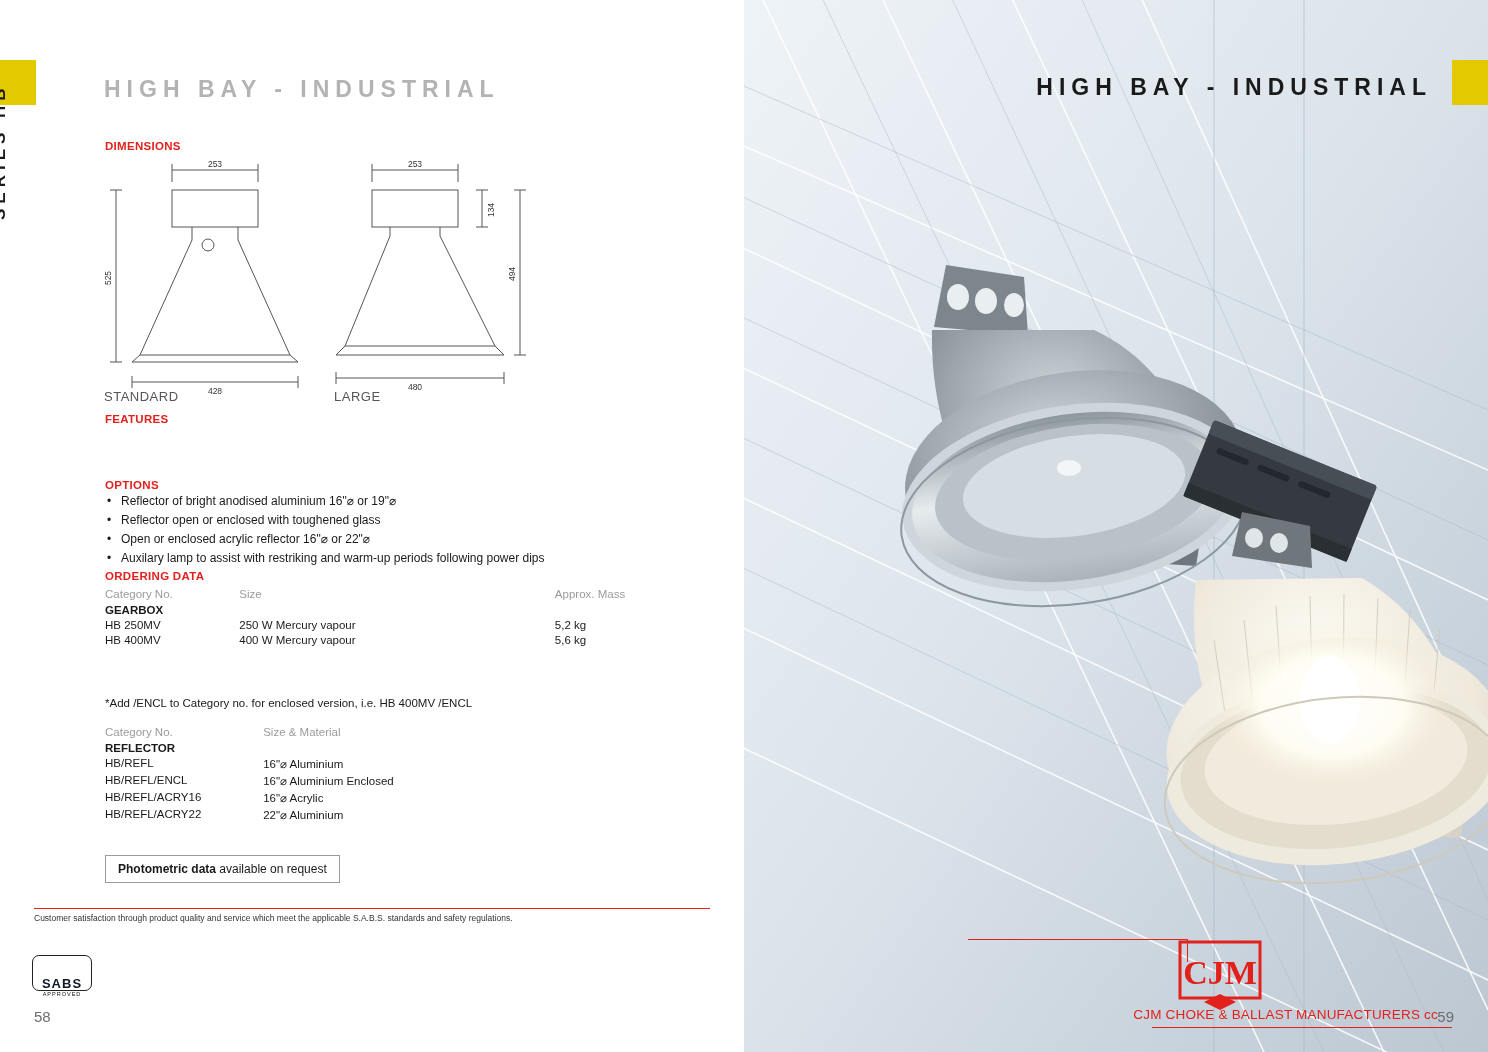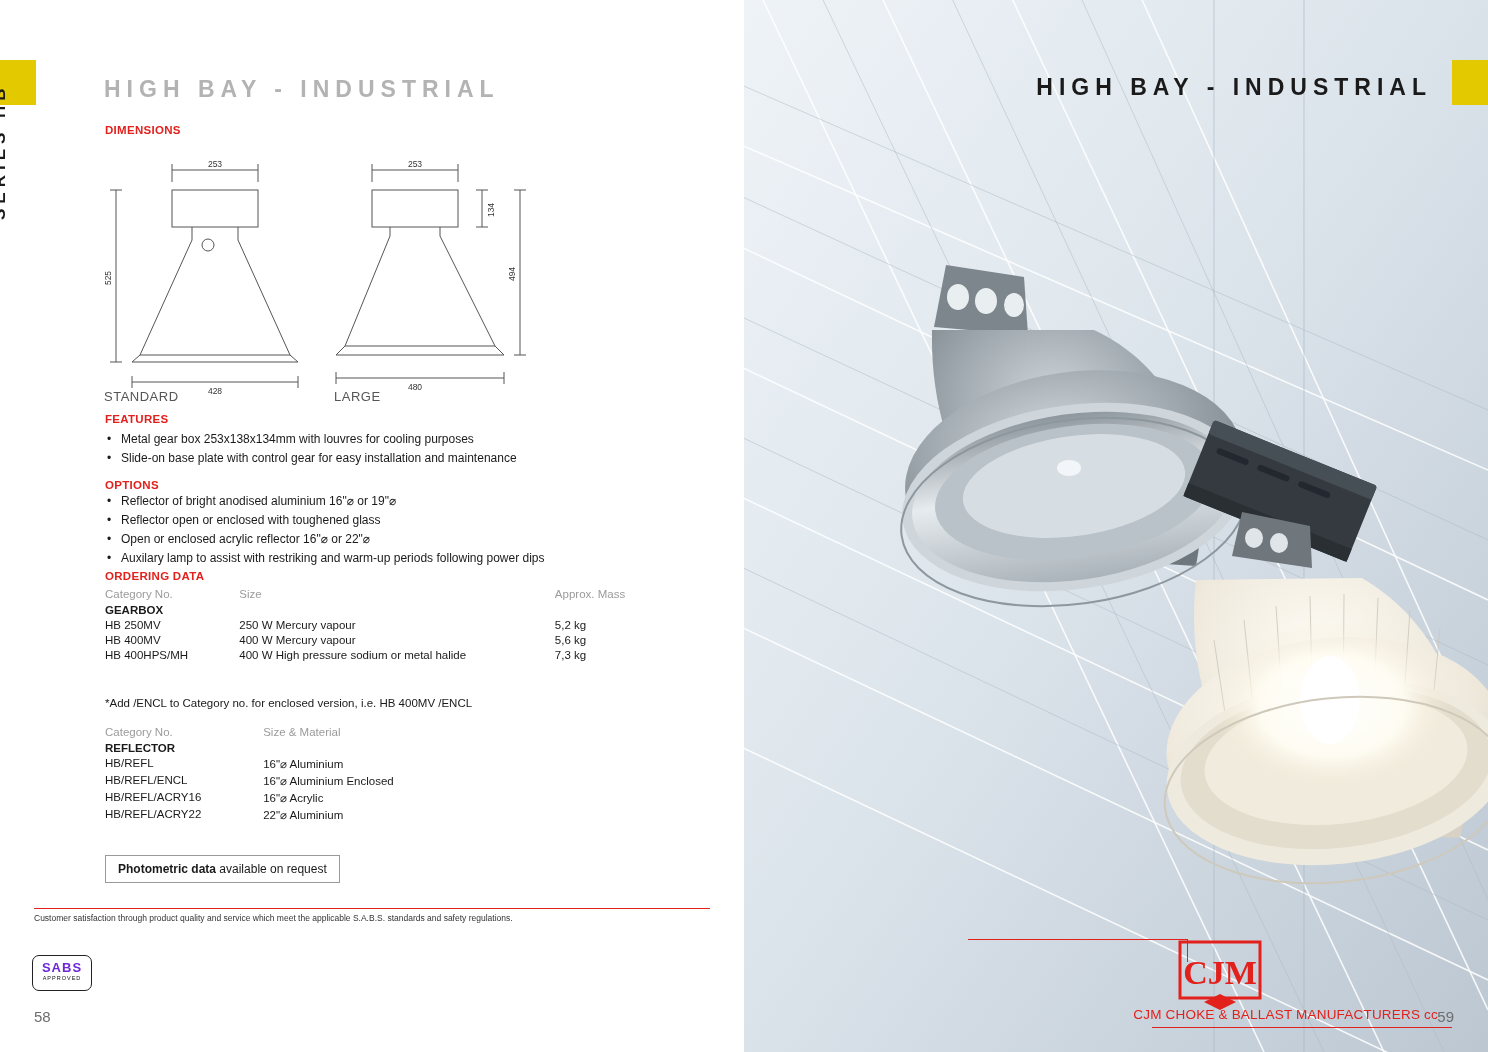--- a/index.html
+++ b/index.html
@@ -51,21 +51,21 @@
     letter-spacing: 6px;
     color: #b3b3b3;
   }
   .section-head {
     position: absolute;
     font-size: 11.5px;
     font-weight: bold;
     color: #e2211c;
     letter-spacing: .3px;
   }
-  .dimensions-head { left: 105px; top: 124px; }
+  .dimensions-head { left: 105px; top: 140px; }
   .features-head { left: 105px; top: 413px; }
   .options-head { left: 105px; top: 479px; }
   .ordering-head { left: 105px; top: 570px; }
 
   .bullet-list {
     position: absolute;
     left: 105px;
     font-size: 12px;
     color: #1a1a1a;
     line-height: 19px;
@@ -141,21 +141,21 @@
     text-align: center;
   }
   .sabs {
     position: absolute;
     left: 32px; top: 955px;
     width: 58px; height: 34px;
     border: 1.3px solid #222;
     border-radius: 7px;
     text-align: center;
   }
-  .sabs .s1 { font-size: 13px; font-weight: bold; letter-spacing: 1px; margin-top: 4px; color:#6d28d9;}
+  .sabs .s1 { font-size: 13px; font-weight: bold; letter-spacing: 1px; margin-top: 20px; color:#0f172a;}
   .sabs .s2 { font-size: 5.5px; letter-spacing: 1px; color:#111; }
   .pg-left {
     position: absolute;
     left: 34px; top: 1008px;
     font-size: 15px;
     color: #6d6d6d;
     text-align: right;
   }
 
   
@@ -292,24 +292,20 @@
           <text transform="translate(394,60) rotate(-90)">134</text>
           <text transform="translate(415,124) rotate(-90)">494</text>
         </g>
       </svg>
     </div>
 
     <div class="diag-caption cap-standard">STANDARD</div>
     <div class="diag-caption cap-large">LARGE</div>
 
     <div class="section-head features-head">FEATURES</div>
-    <div class="bullet-list features-list">
-      <div>Metal gear box 253x138x134mm with louvres for cooling purposes</div>
-      <div>Slide-on base plate with control gear for easy installation and maintenance</div>
-    </div>
 
     <div class="section-head options-head">OPTIONS</div>
     <div class="bullet-list options-list">
       <div>Reflector of bright anodised aluminium 16"⌀ or 19"⌀</div>
       <div>Reflector open or enclosed with toughened glass</div>
       <div>Open or enclosed acrylic reflector 16"⌀ or 22"⌀</div>
       <div>Auxilary lamp to assist with restriking and warm-up periods following power dips</div>
     </div>
 
     <div class="section-head ordering-head">ORDERING DATA</div>
@@ -326,25 +322,20 @@
       </tr>
       <tr>
         <td>HB 250MV</td>
         <td>250 W Mercury vapour</td>
         <td>5,2 kg</td>
       </tr>
       <tr>
         <td>HB 400MV</td>
         <td>400 W Mercury vapour</td>
         <td>5,6 kg</td>
-      </tr>
-      <tr>
-        <td>HB 400HPS/MH</td>
-        <td>400 W High pressure sodium or metal halide</td>
-        <td>7,3 kg</td>
       </tr>
     </tbody>
       </table>
 
     <div class="note">*Add /ENCL to Category no. for enclosed version, i.e. HB 400MV /ENCL</div>
 
     <table class="tbl tbl-2">
       <tbody>
           <tr class="hdr">
         <td class="col-cat">Category No.</td>

